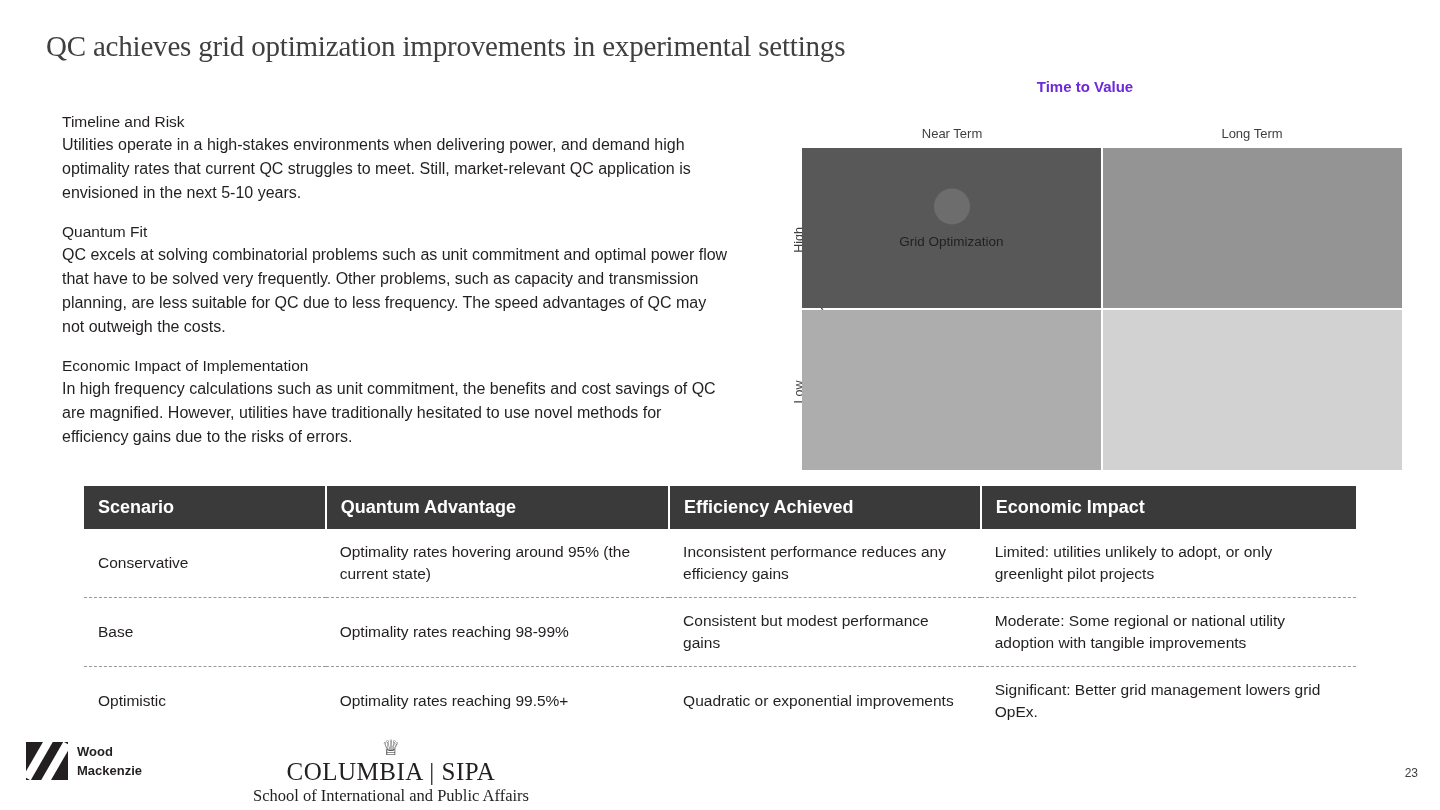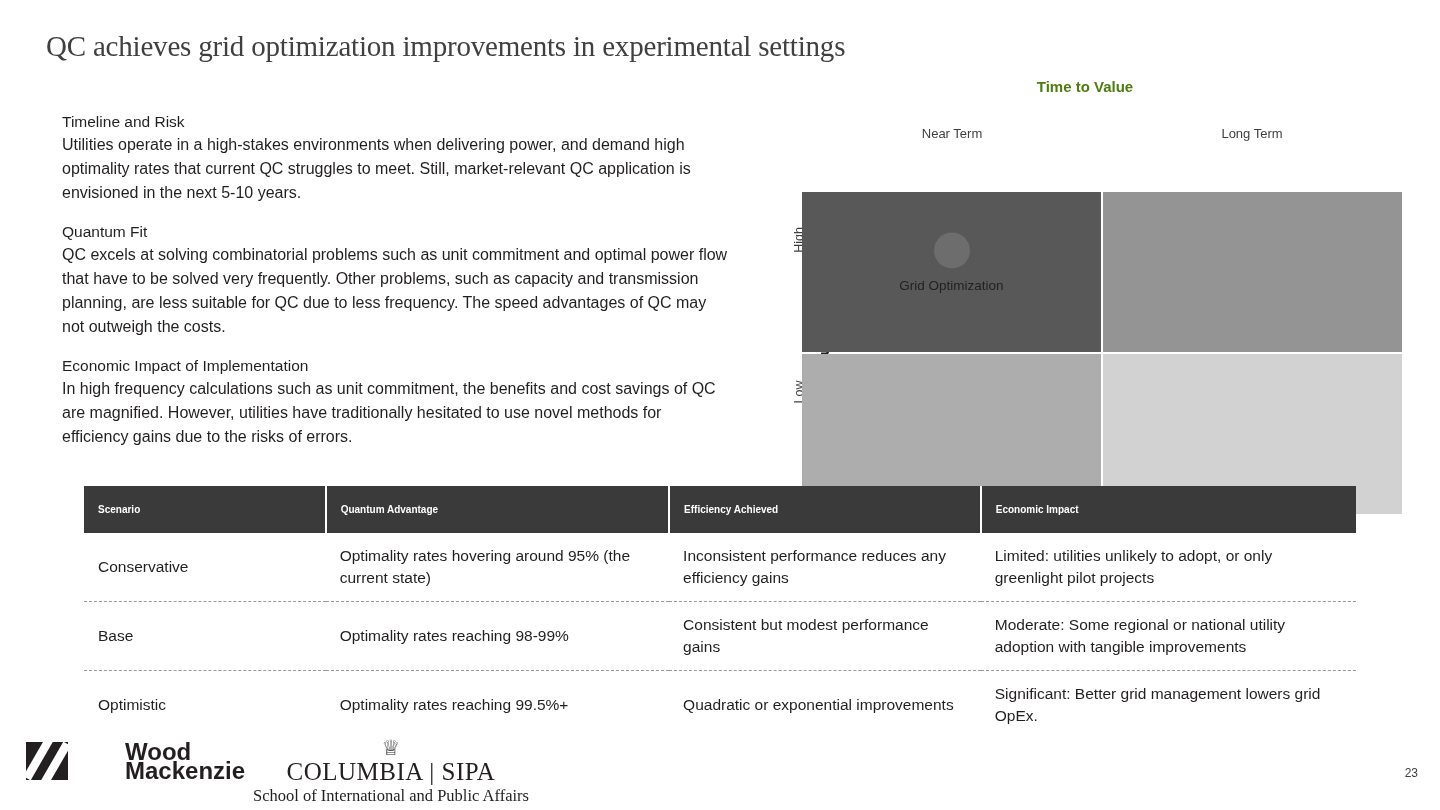--- a/index.html
+++ b/index.html
@@ -63,21 +63,21 @@
     height: 400px;
   }
   .matrix-title {
     position: absolute;
     left: 0;
     top: 0;
     width: 650px;
     text-align: center;
     font-size: 15px;
     font-weight: bold;
-    color: #4d7c0f;
+    color: #6d28d9;
   }
   .col-labels {
     position: absolute;
     left: 42px;
     top: 48px;
     width: 600px;
     display: flex;
   }
   .col-label {
     flex: 1;
@@ -108,21 +108,20 @@
   .grid {
     position: absolute;
     left: 42px;
     top: 70px;
     width: 600px;
     height: 322px;
     display: grid;
     grid-template-columns: 1fr 1fr;
     grid-template-rows: 1fr 1fr;
     gap: 2px;
-    margin-top: 44px;
   }
   .cell {
     position: relative;
   }
   .cell-label {
     position: absolute;
     left: 0;
     right: 0;
     top: 50%;
     transform: translateY(6px);
@@ -149,24 +148,24 @@
     width: 1272px;
   }
   table.data {
     width: 100%;
     border-collapse: collapse;
     table-layout: fixed;
   }
   table.data thead th {
     background: #3a3a3a;
     color: #ffffff;
-    font-size: 10px;
+    font-size: 18px;
     font-weight: bold;
     text-align: left;
-    padding: 18px 14px;
+    padding: 11px 14px;
     border-right: 2px solid #ffffff;
   }
   table.data thead th:last-child { border-right: none; }
   table.data tbody td {
     font-size: 15.5px;
     line-height: 22px;
     color: #231f20;
     padding: 12px 14px;
     vertical-align: middle;
     border-bottom: 1px dashed #9a9a9a;
@@ -208,25 +207,24 @@
     content: "";
     position: absolute;
     left: 50%;
     top: -6px;
     width: 9px;
     height: 50px;
     background: #231f20;
     transform: translateX(-50%) rotate(30deg);
   }
   .wm-text {
-    font-size: 24px;
+    font-size: 13px;
     font-weight: bold;
     line-height: 19px;
     color: #231f20;
-    margin-left: 48px;
   }
   .sipa-logo {
     position: absolute;
     left: 206px;
     top: 738px;
     width: 370px;
     text-align: center;
     color: #231f20;
   }
   .crown {

